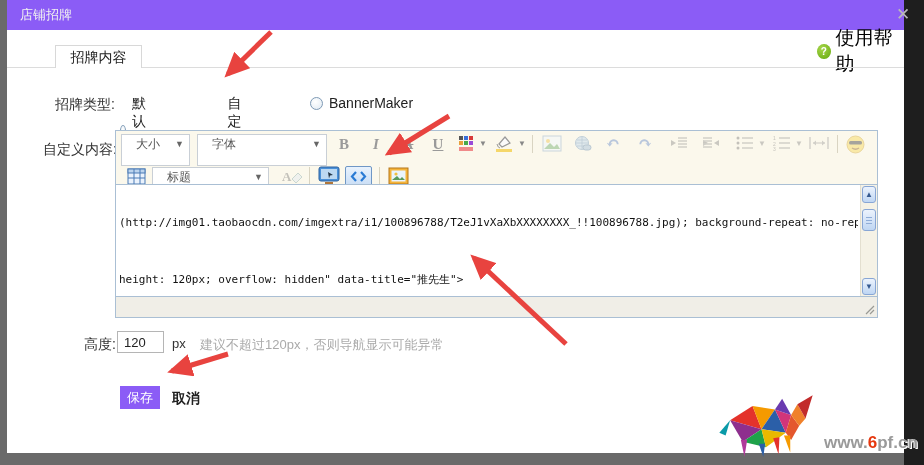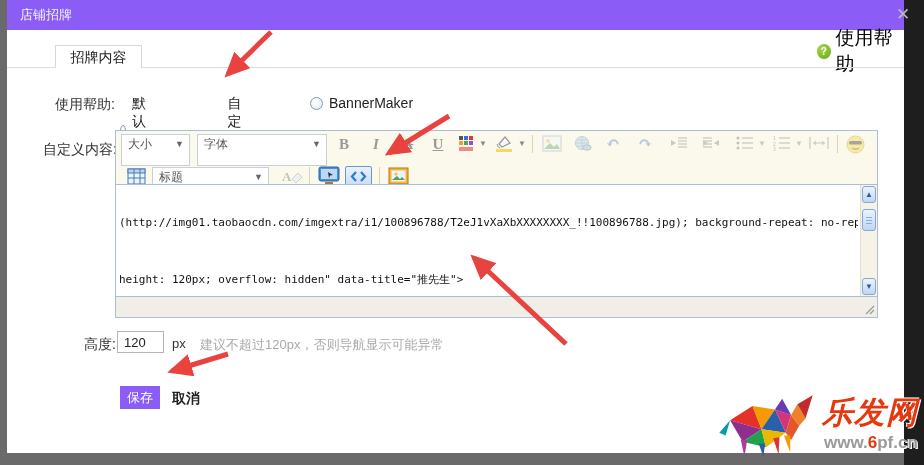--- a/index.html
+++ b/index.html
@@ -22,21 +22,21 @@
   .radio-item { position:absolute; top:0; display:flex; align-items:center; gap:6px; cursor:pointer; }
   .radio-circle { width:13px; height:13px; border-radius:50%; border:1px solid #7e9ab5; background:radial-gradient(circle at 40% 35%, #ffffff, #dfe9f2); position:relative; }
   .radio-circle.checked::after { content:""; position:absolute; left:3px; top:3px; width:5px; height:5px; border-radius:50%; background:#2f9a12; }
   .radio-label { font-size:14px; color:#222; }
 
   
   .editor { position:absolute; left:108px; top:130px; width:763px; height:188px; border:1px solid #aabfd4; background:#fbf8ec; }
   .tb { position:absolute; left:0; right:0; }
   .tb1 { top:0; height:27px; }
   .tb2 { top:33px; height:26px; }
-  .dd { position:absolute; top:3px; height:32px; background:#fff; border:1px solid #c9cfd6; font-size:12px; color:#555; line-height:18px; padding-left:6px; cursor:pointer; }
+  .dd { position:absolute; top:3px; height:32px; background:#fff; border:1px solid #c9cfd6; font-size:12px; color:#555; line-height:18px; padding-left:14px; cursor:pointer; }
   .dd .caret { position:absolute; right:5px; top:0; line-height:18px; font-size:9px; color:#666; }
   .tletter { position:absolute; top:3px; width:20px; height:20px; text-align:center; line-height:20px; font-family:"Liberation Serif","DejaVu Serif",serif; font-size:15px; font-weight:bold; color:#9a9a9a; cursor:pointer; }
   .tsep { position:absolute; top:4px; width:1px; height:18px; background:#d9d4c2; }
   .ticon { position:absolute; top:4px; width:20px; height:18px; cursor:pointer; }
   .faded { opacity:.42; }
   .mini-caret { position:absolute; top:8px; font-size:8px; color:#888; cursor:pointer; }
   .code-btn { position:absolute; left:229px; top:2px; width:27px; height:22px; border:1px solid #6f97c6; border-radius:2px; background:linear-gradient(#e8f2fd,#c7dcf5); text-align:center; cursor:pointer; }
   .code-btn svg { margin-top:3px; }
 
   .textarea { position:absolute; left:0; top:53px; right:0; height:113px; background:#fff; border-top:1px solid #aabfd4; border-bottom:1px solid #aabfd4; overflow:hidden; cursor:text; }
@@ -82,21 +82,21 @@
     </div>
 
     <div class="help">
       <span class="help-ico">?</span>
       <span class="help-label">使用帮助</span>
     </div>
 
     <div class="tab">招牌内容</div>
     <div class="tab-line"></div>
 
-    <span class="form-label" style="left:48px; top:96px;">使用帮助:</span>
+    <span class="form-label" style="left:48px; top:96px;">招牌类型:</span>
     <div class="radio-group">
       <span class="radio-item" style="left:7px;">
         <span class="radio-circle"></span>
         <span class="radio-label">默认招牌</span>
       </span>
       <span class="radio-item" style="left:103px;">
         <span class="radio-circle checked"></span>
         <span class="radio-label">自定义招牌</span>
       </span>
       <span class="radio-item" style="left:197px;">
@@ -306,21 +306,20 @@
       <polygon points="82,50 88,30 97,42 88,58" fill="#e4572e"></polygon>
       <polygon points="88,30 95,18 104,34 97,42" fill="#f0812b"></polygon>
       <polygon points="95,18 112,8 104,34" fill="#c22b2b"></polygon>
       <polygon points="88,30 78,12 70,24" fill="#6a3ab0"></polygon>
       <polygon points="20,36 8,50 15,53" fill="#0a9aa8"></polygon>
       <polygon points="32,58 39,58 36,77" fill="#b03a9a"></polygon>
       <polygon points="52,62 59,62 57,77" fill="#2b5fa8"></polygon>
       <polygon points="68,56 75,55 74,74" fill="#e4322b"></polygon>
       <polygon points="80,53 87,53 87,72" fill="#f59a00"></polygon>
     </svg>
-    <span class="wm-name">乐发网</span>
     <span class="wm-url"><span>www.</span><span class="six">6</span><span>pf.cn</span></span>
   </div>
 
   <svg id="arrows" width="924" height="465" viewBox="0 0 924 465">
     <defs>
       <marker id="ah" markerWidth="5" markerHeight="4.6" refX="4" refY="2.3" orient="auto" markerUnits="strokeWidth">
         <path d="M0,0 L5,2.3 L0,4.6 Z" fill="#e8433f"></path>
       </marker>
     </defs>
     <line x1="271" y1="32" x2="228" y2="74" stroke="#e8433f" stroke-width="5" marker-end="url(#ah)"></line>

